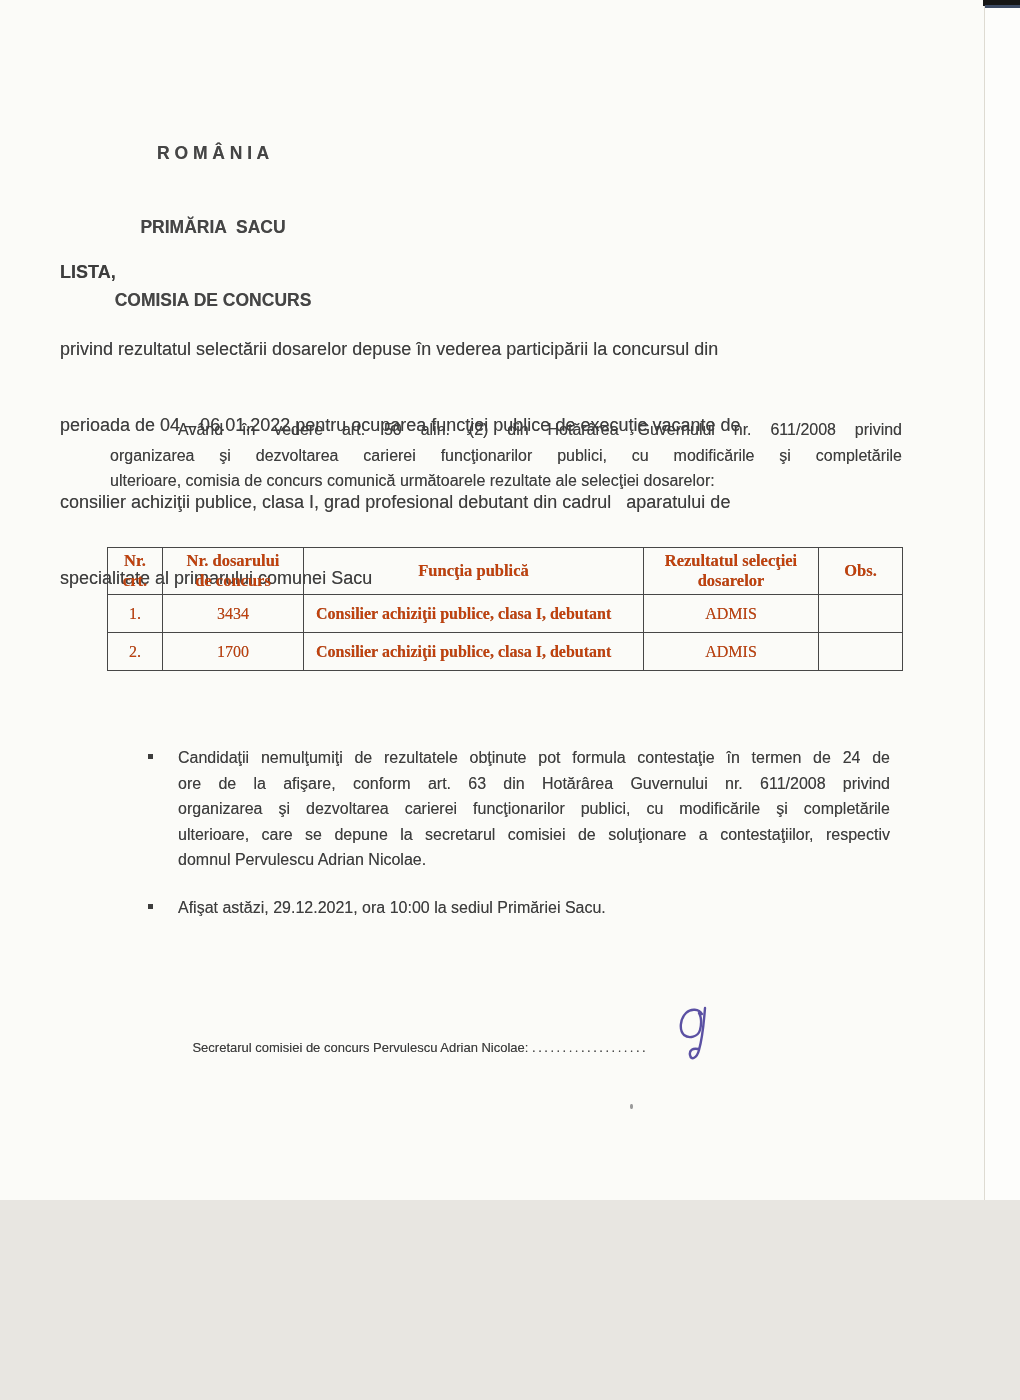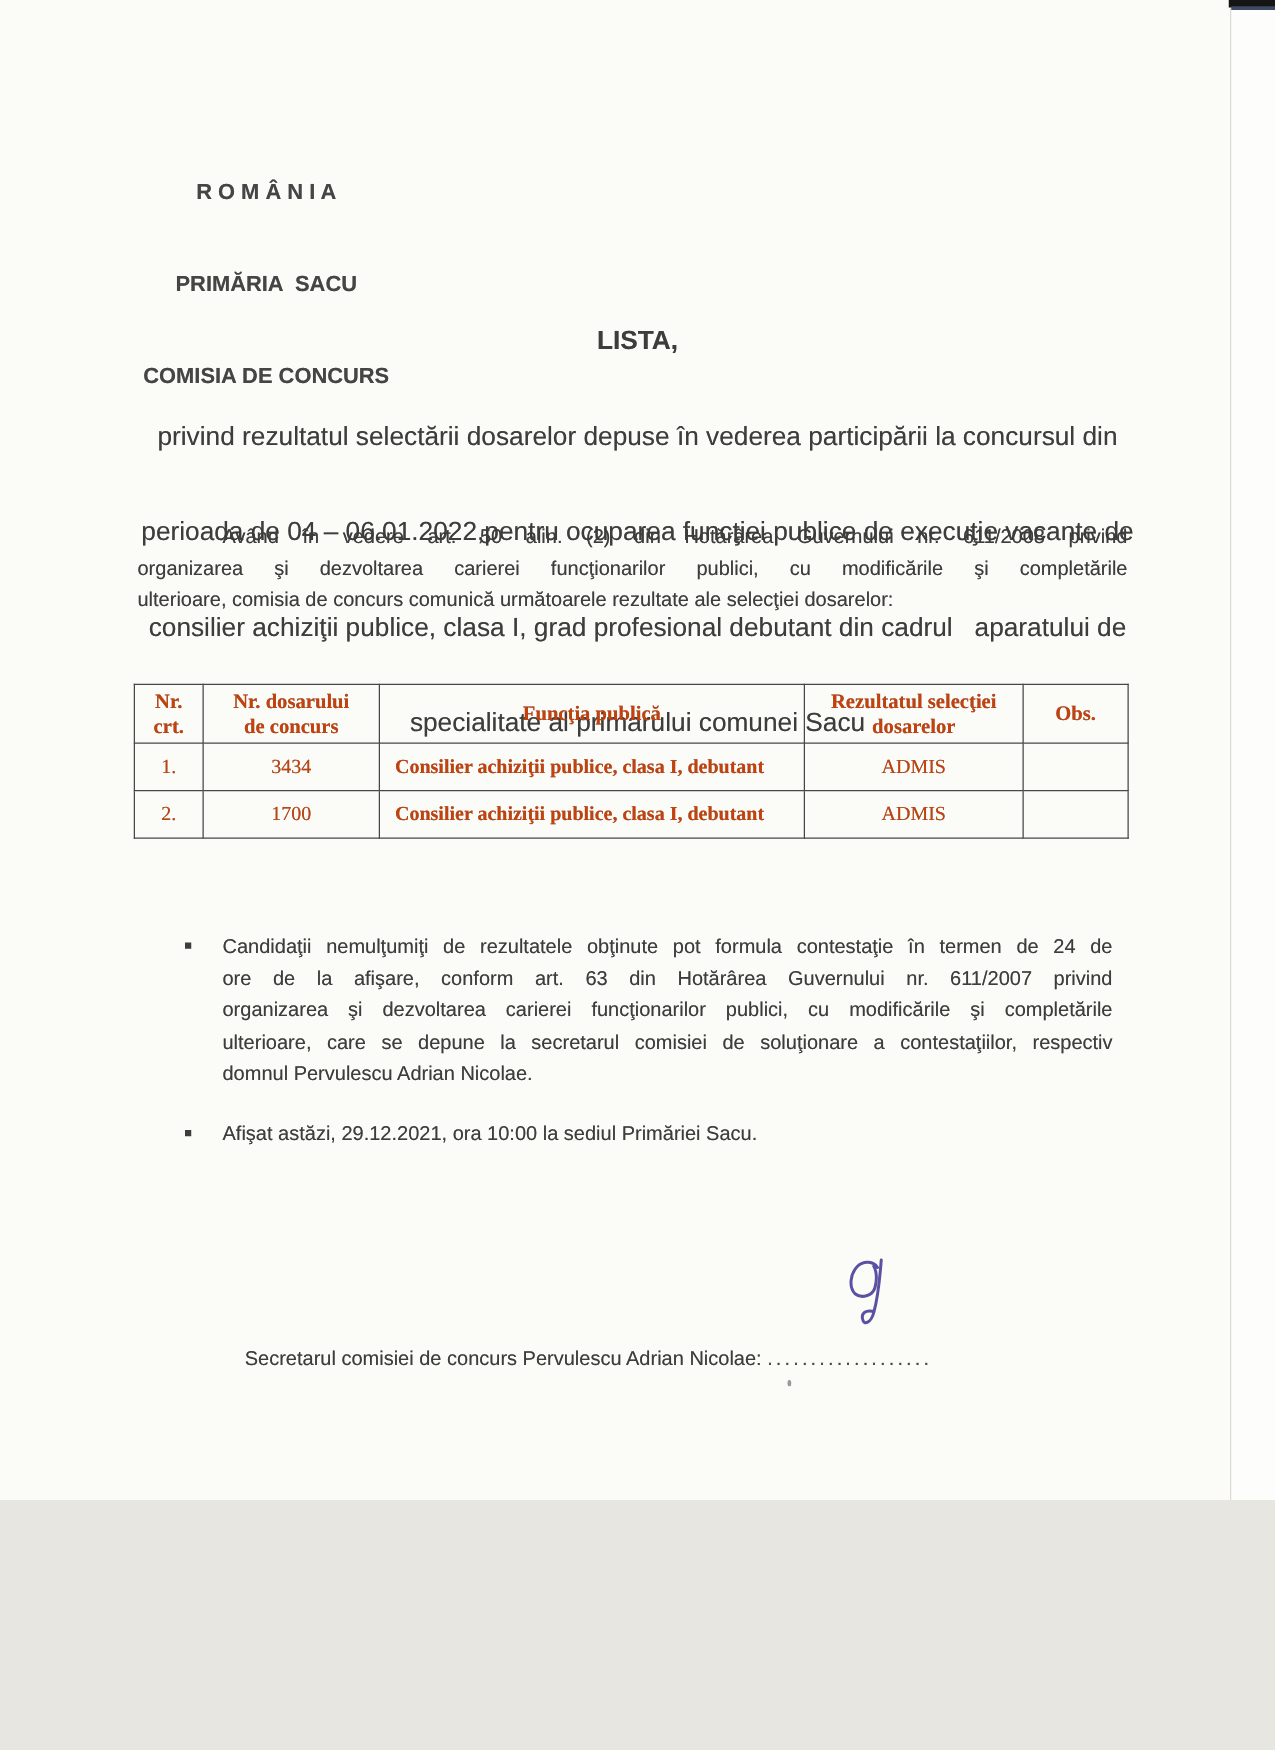--- a/index.html
+++ b/index.html
@@ -12,21 +12,21 @@
   }
   
   .org-header{
     position:absolute;top:92px;left:106px;width:214px;
     text-align:center;font-weight:bold;font-size:17.5px;line-height:24.5px;
     white-space:pre;color:#454545;
   }
   
   .doc-title{
     position:absolute;top:209px;left:60px;width:900px;
-    text-align:center;font-size:21px;line-height:25.5px;white-space:pre-wrap;
+    font-size:18px;line-height:25.5px;white-space:pre-wrap;
   }
   .title-heading{font-weight:bold;}
   
   .intro{
     position:absolute;top:417px;left:110px;width:792px;
     font-size:16px;line-height:25.5px;
   }
   .jline{text-align:justify;text-align-last:justify;}
   .jline.last{text-align:left;text-align-last:left;}
   .jline.indent{text-indent:68px;}
@@ -47,21 +47,21 @@
     height:37px;text-align:center;vertical-align:middle;padding:0 4px;
   }
   table.results td.fn{text-align:left;padding-left:12px;font-weight:bold;}
   
   .bullet{position:absolute;left:178px;width:712px;font-size:16px;line-height:25.5px;}
   .bullet-marker{
     position:absolute;left:-30px;top:9px;width:5px;height:5px;background:#3d3d3d;
   }
   
   .signature-row{
-    position:absolute;top:1050px;left:178px;font-size:16px;line-height:25px;
+    position:absolute;top:1010px;left:178px;font-size:13px;line-height:25px;
     white-space:pre;
   }
   .dots{letter-spacing:2.5px;color:#4a4a4a;}
   .signature-mark{position:absolute;top:1004px;left:672px;}
   
   .edge-strip{
     position:absolute;top:0;right:0;width:35px;height:1400px;
     background:#fdfdfb;border-left:1px solid #dedbd2;
   }
   .corner-wedge{position:absolute;top:0;left:983px;width:37px;height:6px;background:#151515;}
@@ -139,21 +139,21 @@
         <td class="fn">Consilier achiziţii publice, clasa I, debutant</td>
         <td>ADMIS</td>
         <td></td>
       </tr>
     </tbody>
   </table>
 
   <div class="bullet" style="top:745px">
     <span class="bullet-marker"></span>
     <div class="jline">Candidaţii nemulţumiţi de rezultatele obţinute pot formula contestaţie în termen de 24 de</div>
-    <div class="jline">ore de la afişare, conform art. 63 din Hotărârea Guvernului nr. 611/2007 privind</div>
+    <div class="jline">ore de la afişare, conform art. 63 din Hotărârea Guvernului nr. 611/2008 privind</div>
     <div class="jline">organizarea şi dezvoltarea carierei funcţionarilor publici, cu modificările şi completările</div>
     <div class="jline">ulterioare, care se depune la secretarul comisiei de soluţionare a contestaţiilor, respectiv</div>
     <div class="jline last">domnul Pervulescu Adrian Nicolae.</div>
   </div>
 
   <div class="bullet" style="top:895px">
     <span class="bullet-marker"></span>
     <div class="jline last">Afişat astăzi, 29.12.2021, ora 10:00 la sediul Primăriei Sacu.</div>
   </div>
 

